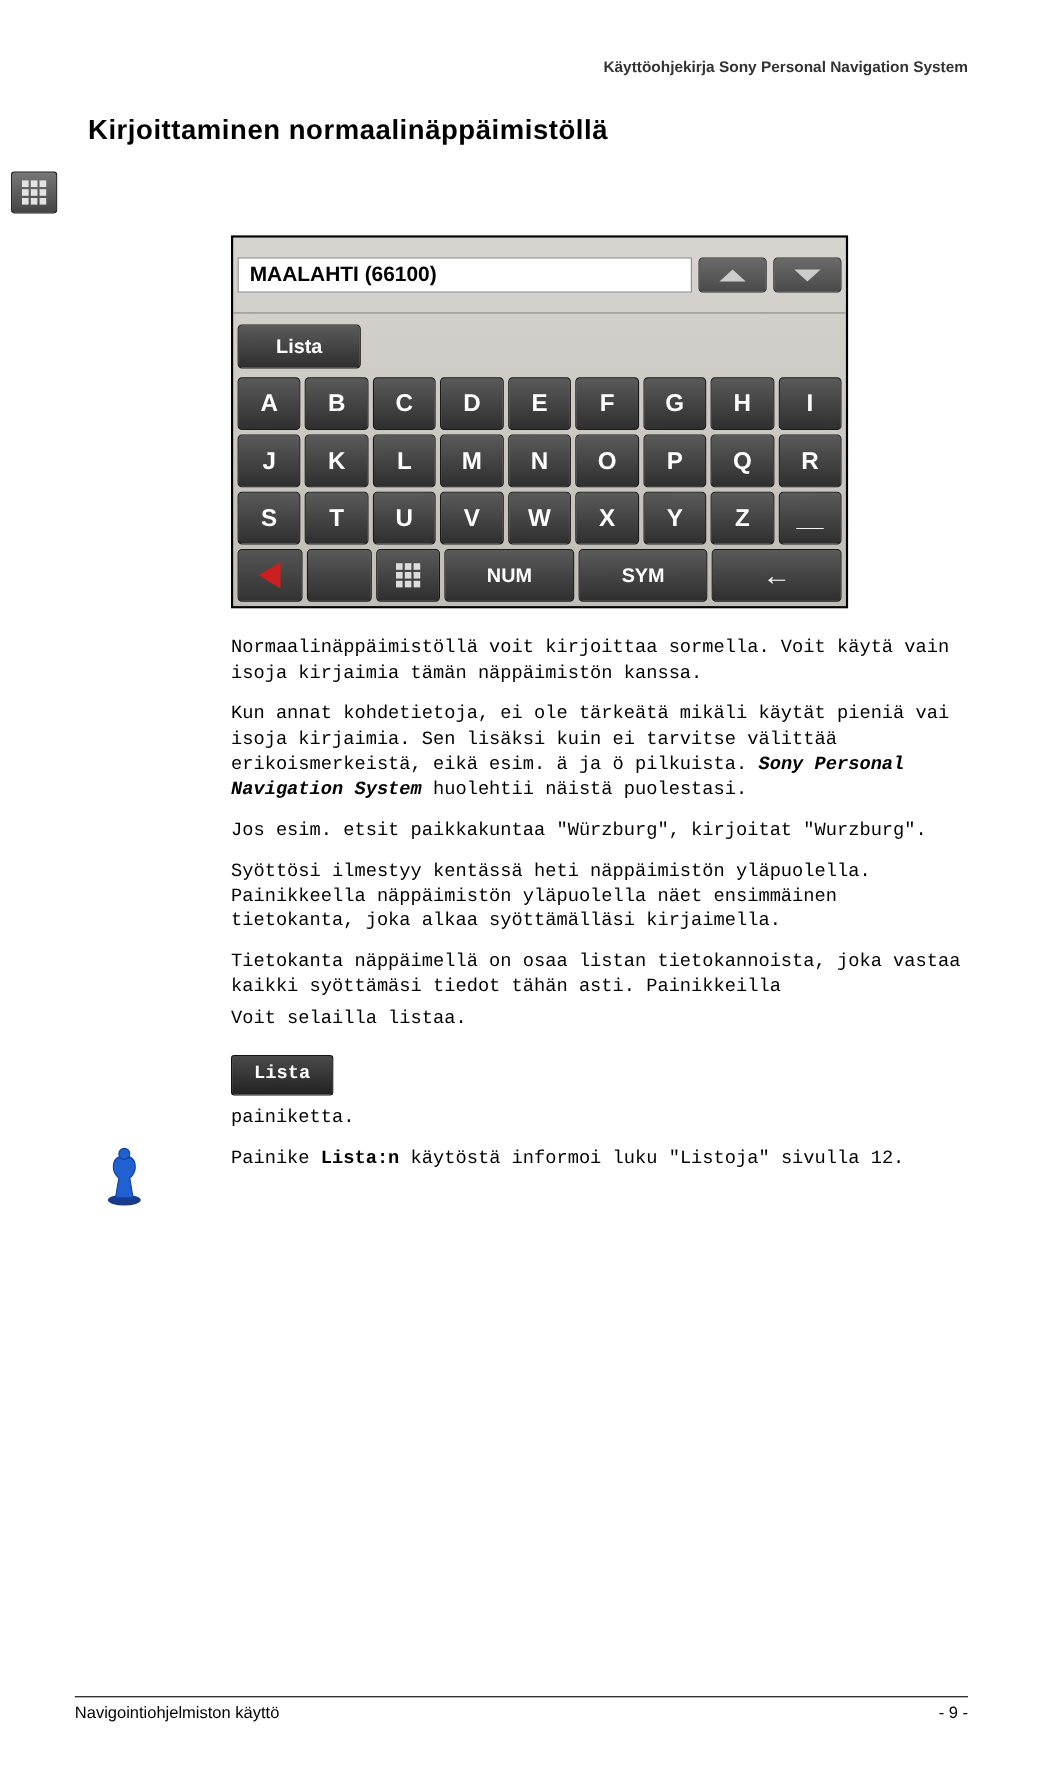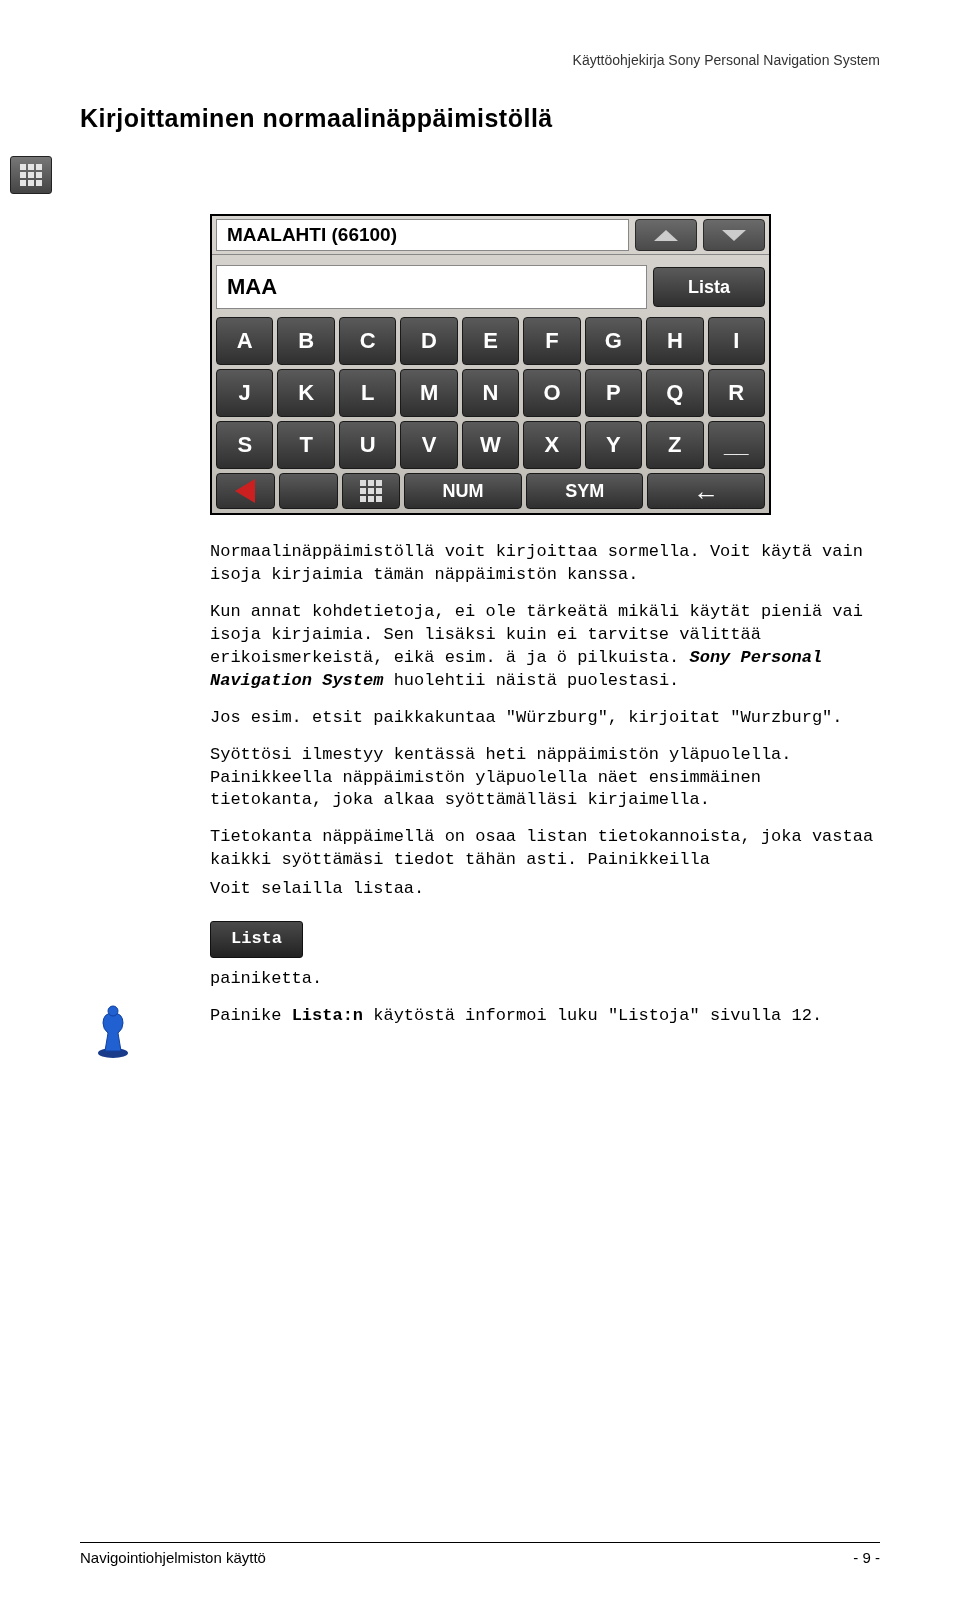--- a/index.html
+++ b/index.html
@@ -13,20 +13,21 @@
     position: relative;
   }
   .page {
     padding: 52px 80px 0 80px;
   }
   .header-right {
     text-align: right;
     font-size: 14px;
     color: #333;
     margin-bottom: 36px;
+    font-weight: bold;
   }
   .section-title {
     font-size: 25px;
     font-weight: bold;
     color: #000;
     margin-bottom: 22px;
     letter-spacing: 0.5px;
   }
   .left-margin-icon {
     margin-left: -70px;
@@ -37,21 +38,21 @@
     width: 561px;
     margin-left: 130px;
     margin-bottom: 26px;
     border: 2px solid #000;
     background: linear-gradient(#d8d4cf, #c0bcb6);
     font-family: Arial, sans-serif;
   }
   .kp-sugg-row {
     display: flex;
     align-items: center;
-    padding: 3px 4px;
+    padding: 18px 4px;
     border-bottom: 1px solid #888;
   }
   .kp-sugg-text {
     flex: 1;
     font-weight: bold;
     font-size: 19px;
     background: #fff;
     padding: 4px 10px;
     border: 1px solid #888;
     color: #000;
@@ -120,21 +121,21 @@
     display: flex;
     align-items: center;
     justify-content: center;
   }
   .kp-bottom-row {
     display: grid;
     grid-template-columns: 1fr 1fr 1fr 2fr 2fr 2fr;
     gap: 4px;
     padding: 0 4px 4px 4px;
   }
-  .kp-bottom-btn { height: 36px; font-size: 18px; }
+  .kp-bottom-btn { height: 48px; font-size: 18px; }
   .kp-bottom-btn.red-tri {
     background: linear-gradient(#555,#333);
   }
   .red-triangle {
     width: 0; height: 0;
     border-top: 12px solid transparent;
     border-bottom: 12px solid transparent;
     border-right: 20px solid #cc2020;
   }
   .bottom-grid-icon {
@@ -189,21 +190,21 @@
   }
   .chess-icon {
     position: absolute;
     left: 92px;
     margin-top: -2px;
   }
   .chess-icon svg { width: 42px; height: 56px; }
   .footer {
     position: absolute;
     bottom: 50px;
-    left: 80px;
+    left: 68px;
     right: 80px;
     border-top: 1px solid #000;
     display: flex;
     justify-content: space-between;
     padding-top: 6px;
     font-size: 15px;
     align-items: flex-end;
   }
   .kp-mode-icon {
     width: 42px;
@@ -252,21 +253,20 @@
     <div class="kp-sugg-row">
       <div class="kp-sugg-text">MAALAHTI (66100)</div>
       <div class="kp-arrow-btn">
           <div class="kp-arrow-up"></div>
         </div>
       <div class="kp-arrow-btn">
           <div class="kp-arrow-down"></div>
         </div>
     </div>
     <div class="kp-input-row">
-      <div class="kp-input">MAA</div>
       <div class="kp-lista-btn">Lista</div>
     </div>
     <div class="kp-keys" id="kp-keys">
         <div class="kp-key">A</div>
         <div class="kp-key">B</div>
         <div class="kp-key">C</div>
         <div class="kp-key">D</div>
         <div class="kp-key">E</div>
         <div class="kp-key">F</div>
         <div class="kp-key">G</div>

